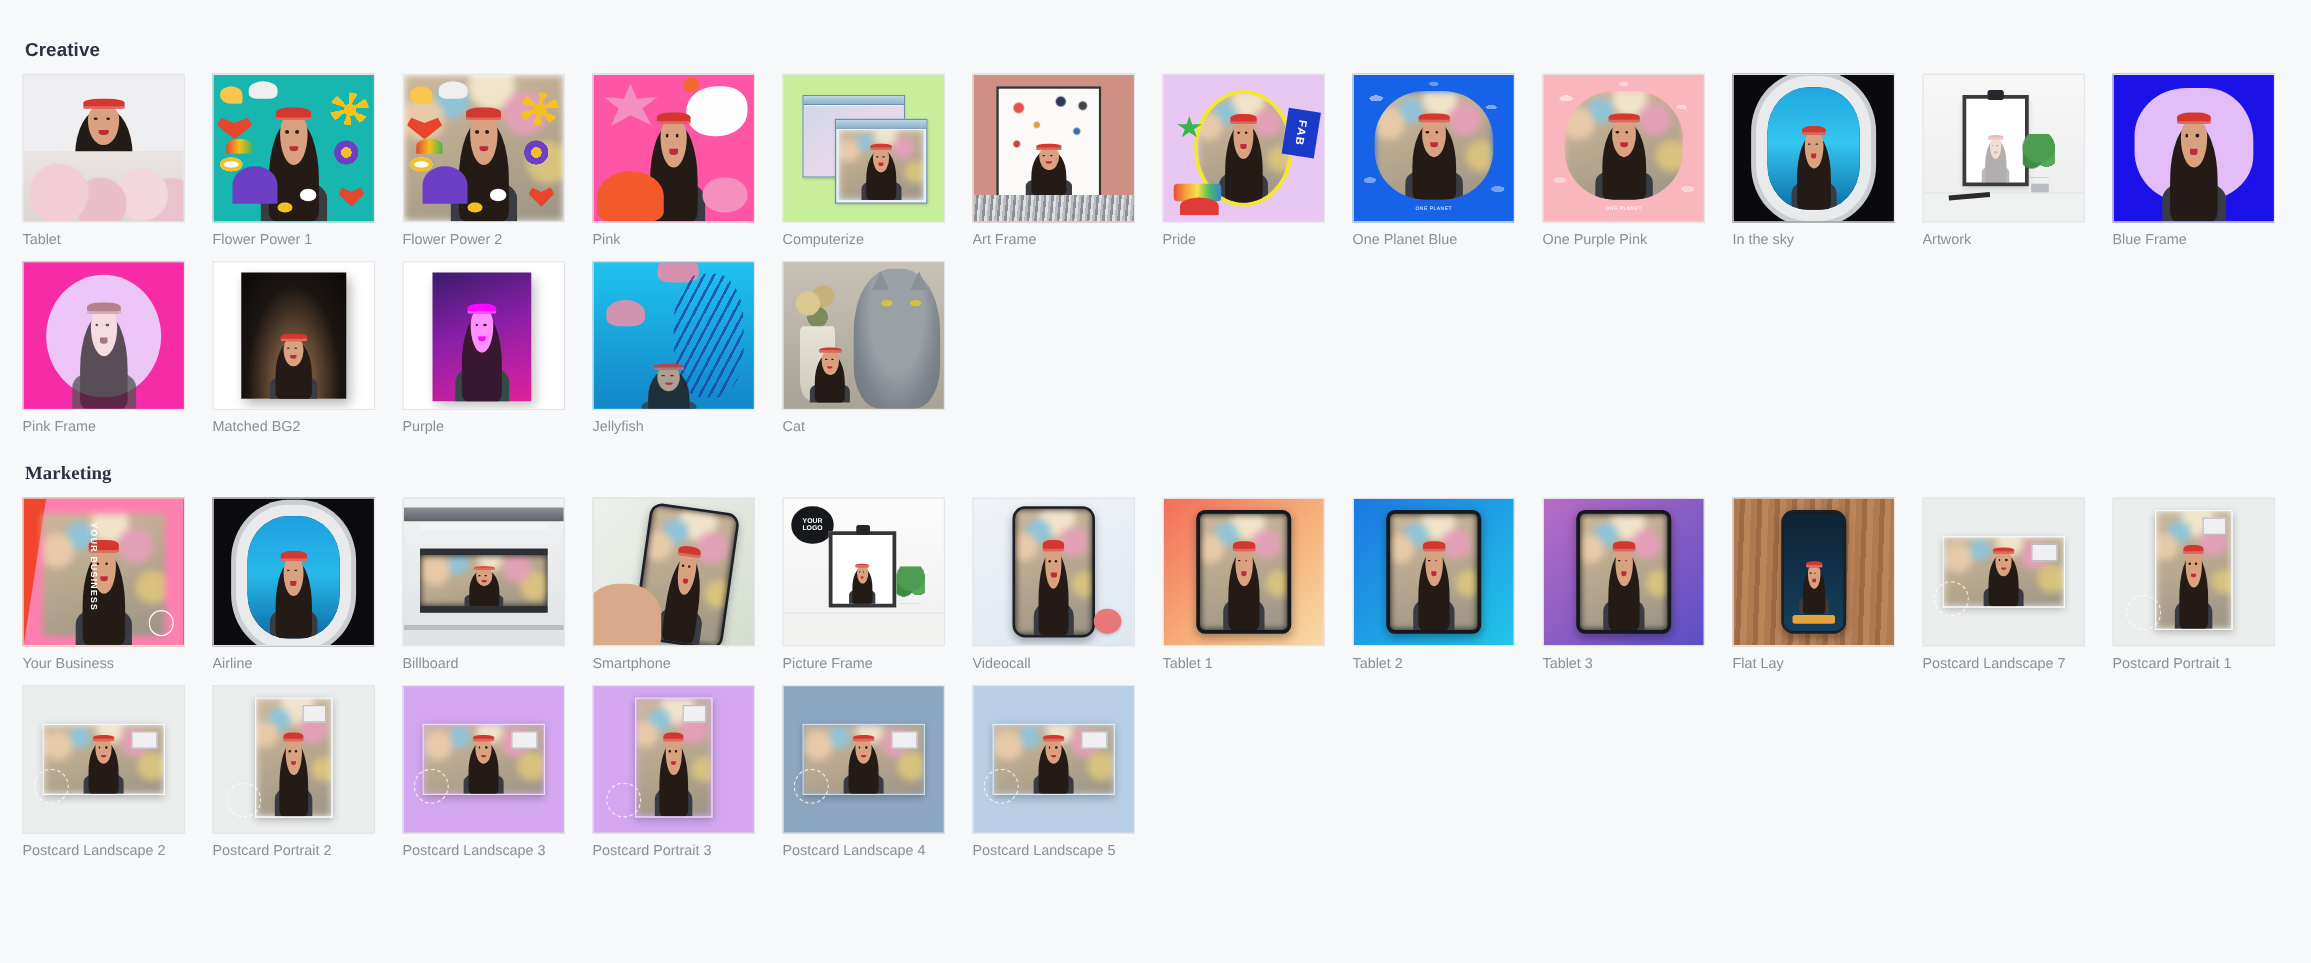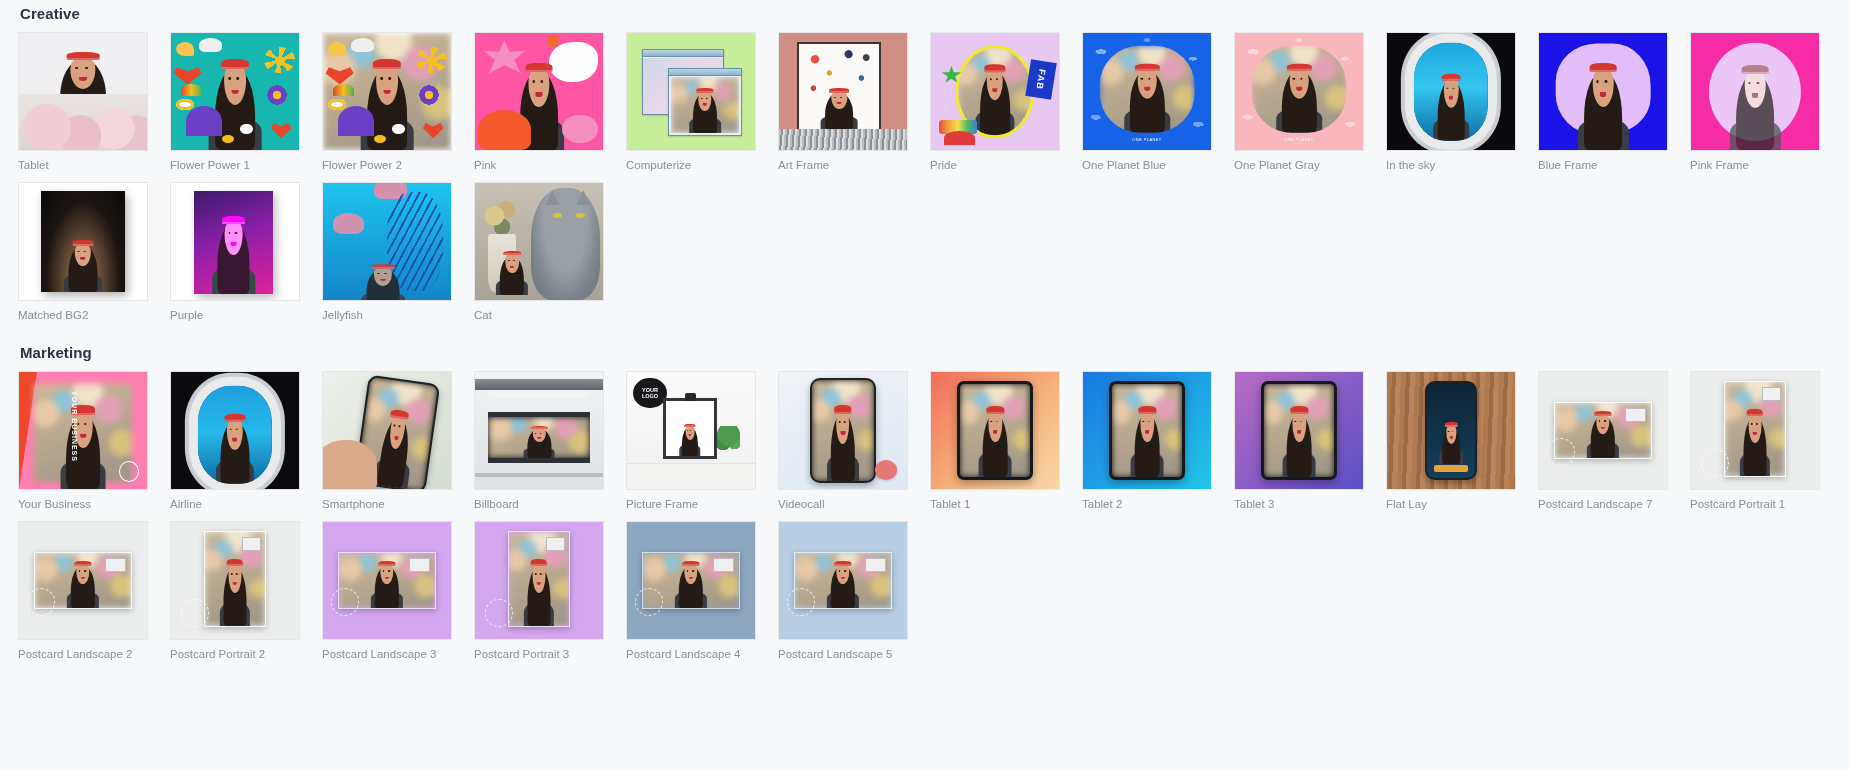--- a/index.html
+++ b/index.html
@@ -4,31 +4,31 @@
 <title>Template Gallery</title>
 <style>
   * { box-sizing: border-box; }
   html, body {
     margin: 0; padding: 0;
     width: 1849px; height: 770px;
     background: #f7f8f9;
     font-family: "Liberation Sans", sans-serif;
     overflow: hidden;
   }
-  .page { padding: 5px 0 0 18px; }
+  .page { padding: 32px 0 0 18px; }
 
   .section { margin-bottom: 4px; }
   .section-title {
     font-size: 15px;
     font-weight: bold;
     color: #2d3142;
     letter-spacing: 0.1px;
     margin: 0 0 10px 2px;
   }
-  .section:nth-child(2) .section-title { margin-top: 12px; }
+  .section:nth-child(2) .section-title { margin-top: 12px; font-family: Liberation Serif, serif; }
 
   .grid {
     display: flex;
     flex-wrap: wrap;
     gap: 0px;
   }
   .cell {
     width: 152px;
     margin-right: 0px;
     margin-bottom: 10px;
@@ -447,21 +447,21 @@
                       <div class="band"></div>
                       <div class="eye l"></div>
                       <div class="eye r"></div>
                       <div class="mouth"></div>
                     </div>
                   </div>
                 </div>
                 <div class="tiny-text" style="left:50%;bottom:7%;transform:translateX(-50%)">ONE PLANET</div>
               </div>
             </div>
-            <div class="label">One Planet Gray</div>
+            <div class="label">One Purple Pink</div>
           </div>
           <div class="cell">
             <div class="thumb-wrap t-sky">
               <div class="art">
                 <div class="fill" style="background:#0a0a0c"></div>
                 <div class="oval-window">
                   <div class="fill" style="background:linear-gradient(180deg,#1fa7e0,#35c6ef 45%,#0c6ea8)"></div>
                   <div style="position:absolute;left:50%;transform:translateX(-50%);top:18%;width:66%;height:82%">
                     <div class="person">
                       <div class="body"></div>
@@ -470,20 +470,46 @@
                       <div class="band"></div>
                       <div class="eye l"></div>
                       <div class="eye r"></div>
                       <div class="mouth"></div>
                     </div>
                   </div>
                 </div>
               </div>
             </div>
             <div class="label">In the sky</div>
+          </div>
+          <div class="cell">
+            <div class="thumb-wrap t-artwork">
+              <div class="art">
+                <div class="fill" style="background:linear-gradient(#f7f7f6,#eceded)"></div>
+                <div style="position:absolute;left:24%;top:14%;width:42%;height:62%;background:#fff;border:3px solid #3a3a3c;box-shadow:0 2px 5px rgba(0,0,0,.14)">
+                  <div style="position:absolute;left:50%;transform:translateX(-50%);top:32%;width:64%;height:68%;opacity:.35">
+                    <div class="person">
+                      <div class="body"></div>
+                      <div class="hair"></div>
+                      <div class="face"></div>
+                      <div class="band"></div>
+                      <div class="eye l"></div>
+                      <div class="eye r"></div>
+                      <div class="mouth"></div>
+                    </div>
+                  </div>
+                </div>
+                <div style="position:absolute;left:40%;top:10%;width:10%;height:7%;background:#26262a;border-radius:2px"></div>
+                <div style="position:absolute;right:18%;top:40%;width:20%;height:30%;background:radial-gradient(circle at 50% 30%,#4e9b52 0 46%,transparent 47%),radial-gradient(circle at 28% 52%,#3e8a46 0 36%,transparent 37%),radial-gradient(circle at 74% 50%,#57a85c 0 34%,transparent 35%)"></div>
+                <div style="position:absolute;right:22%;bottom:14%;width:11%;height:12%;background:#b9bcc0"></div>
+                <div style="position:absolute;left:0;right:0;bottom:0;height:20%;background:#f0f1f1;border-top:1px solid #e2e3e4"></div>
+                <div style="position:absolute;left:16%;bottom:16%;width:26%;height:3%;background:#2a2a2c;transform:rotate(-5deg)"></div>
+              </div>
+            </div>
+            <div class="label">Artwork</div>
           </div>
           <div class="cell">
             <div class="thumb-wrap t-blueframe">
               <div class="art">
                 <div class="fill" style="background:#1b12e8"></div>
                 <div style="position:absolute;left:50%;top:48%;transform:translate(-50%,-50%);width:74%;height:78%;background:#e2bdf7;border-radius:44% 40% 46% 42% / 42% 46% 40% 44%"></div>
                 <div style="position:absolute;left:50%;transform:translateX(-50%);top:10%;width:54%;height:90%">
                   <div class="person">
                     <div class="body"></div>
                     <div class="hair"></div>
@@ -653,43 +679,20 @@
                       <div class="eye r"></div>
                       <div class="mouth"></div>
                     </div>
                   </div>
                 </div>
               </div>
             </div>
             <div class="label">Airline</div>
           </div>
           <div class="cell">
-            <div class="thumb-wrap t-smartphone">
-              <div class="art">
-                <div class="fill" style="background:linear-gradient(135deg,#eef1ec,#d5ddd0)"></div>
-                <div class="phone" style="left:30%;top:6%;width:56%;height:94%;transform:rotate(8deg)">
-                  <div class="blurbg"></div>
-                  <div style="position:absolute;left:50%;transform:translateX(-50%);top:12%;width:70%;height:88%">
-                    <div class="person">
-                      <div class="body"></div>
-                      <div class="hair"></div>
-                      <div class="face"></div>
-                      <div class="band"></div>
-                      <div class="eye l"></div>
-                      <div class="eye r"></div>
-                      <div class="mouth"></div>
-                    </div>
-                  </div>
-                </div>
-                <div style="position:absolute;left:-6%;bottom:-4%;width:48%;height:46%;background:#d9a98c;border-radius:46% 46% 20% 20%"></div>
-              </div>
-            </div>
-            <div class="label">Smartphone</div>
-          </div>
-          <div class="cell">
             <div class="thumb-wrap t-billboard">
               <div class="art">
                 <div class="fill" style="background:linear-gradient(#f2f3f4,#dfe1e4)"></div>
                 <div style="position:absolute;left:0;right:0;top:6%;height:9%;background:linear-gradient(#8b9096,#5d6268)"></div>
                 <div style="position:absolute;left:10%;right:10%;top:16%;height:5%;background:#f3f4f6;border-radius:2px"></div>
                 <div style="position:absolute;left:10%;right:10%;top:34%;bottom:22%;background:#111;border-top:5px solid #2c2f33;border-bottom:5px solid #2c2f33;overflow:hidden">
                   <div class="blurbg"></div>
                   <div style="position:absolute;left:50%;transform:translateX(-50%);top:6%;width:42%;height:94%">
                     <div class="person">
                       <div class="body"></div>
@@ -699,20 +702,43 @@
                       <div class="eye l"></div>
                       <div class="eye r"></div>
                       <div class="mouth"></div>
                     </div>
                   </div>
                 </div>
                 <div style="position:absolute;left:0;right:0;bottom:10%;height:4%;background:#b9bdc2"></div>
               </div>
             </div>
             <div class="label">Billboard</div>
+          </div>
+          <div class="cell">
+            <div class="thumb-wrap t-smartphone">
+              <div class="art">
+                <div class="fill" style="background:linear-gradient(135deg,#eef1ec,#d5ddd0)"></div>
+                <div class="phone" style="left:30%;top:6%;width:56%;height:94%;transform:rotate(8deg)">
+                  <div class="blurbg"></div>
+                  <div style="position:absolute;left:50%;transform:translateX(-50%);top:12%;width:70%;height:88%">
+                    <div class="person">
+                      <div class="body"></div>
+                      <div class="hair"></div>
+                      <div class="face"></div>
+                      <div class="band"></div>
+                      <div class="eye l"></div>
+                      <div class="eye r"></div>
+                      <div class="mouth"></div>
+                    </div>
+                  </div>
+                </div>
+                <div style="position:absolute;left:-6%;bottom:-4%;width:48%;height:46%;background:#d9a98c;border-radius:46% 46% 20% 20%"></div>
+              </div>
+            </div>
+            <div class="label">Smartphone</div>
           </div>
           <div class="cell">
             <div class="thumb-wrap t-pictureframe">
               <div class="art">
                 <div class="fill" style="background:linear-gradient(#fbfbfa,#eef0ef)"></div>
                 <div class="logo-badge" style="left:5%;top:5%;width:26%;height:26%">
                   <span>YOUR<br>LOGO</span>
                 </div>
                 <div style="position:absolute;left:28%;top:22%;width:42%;height:52%;background:#fff;border:3px solid #36363a">
                   <div style="position:absolute;left:50%;transform:translateX(-50%);top:30%;width:62%;height:70%">

